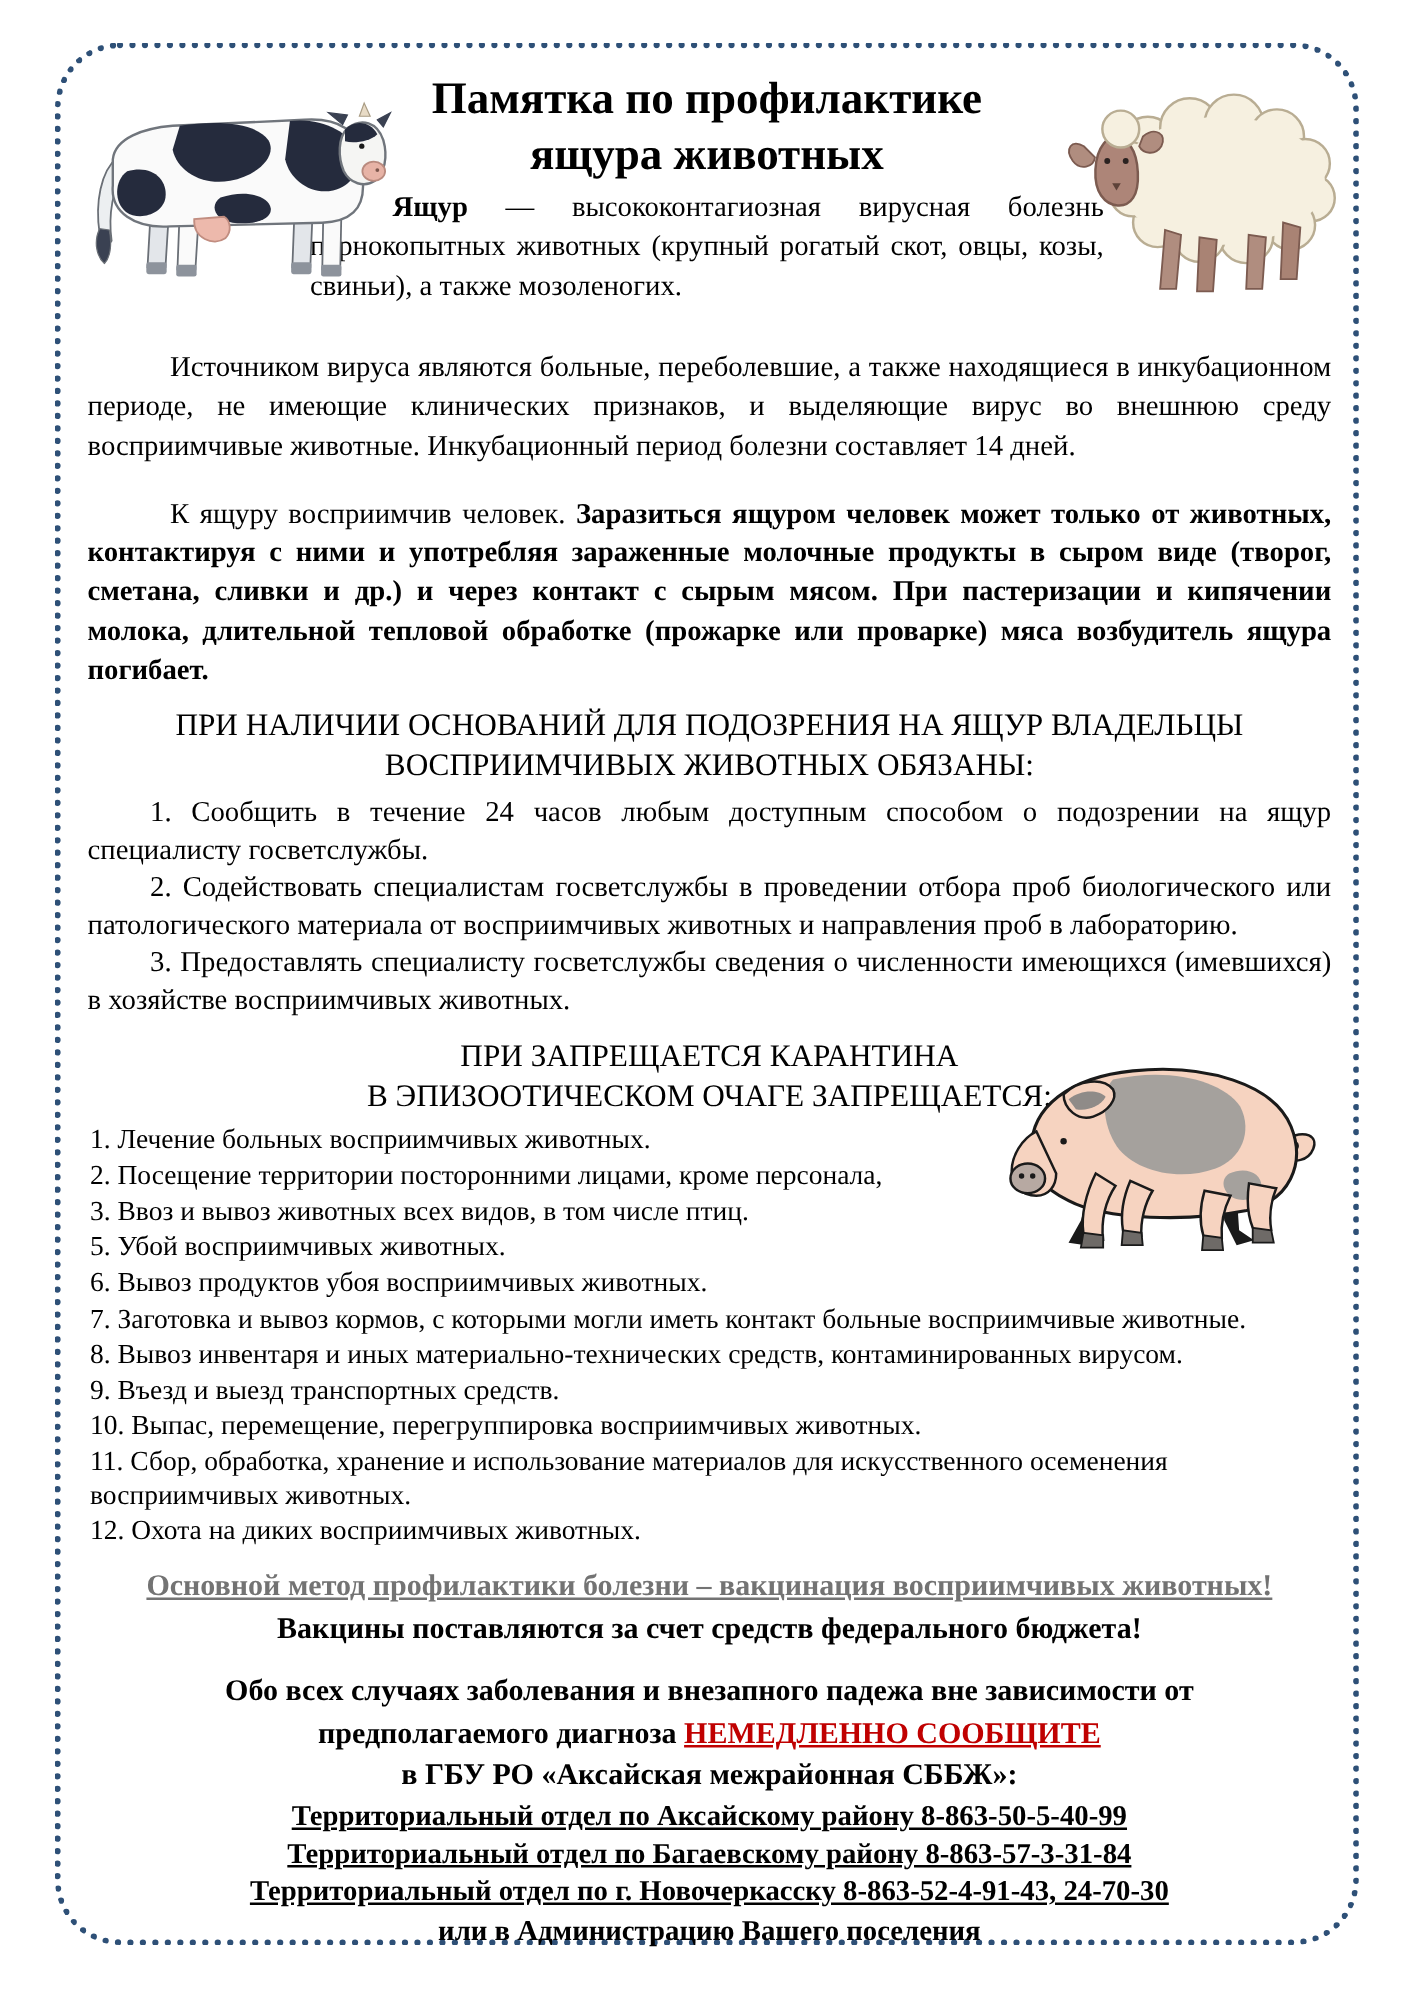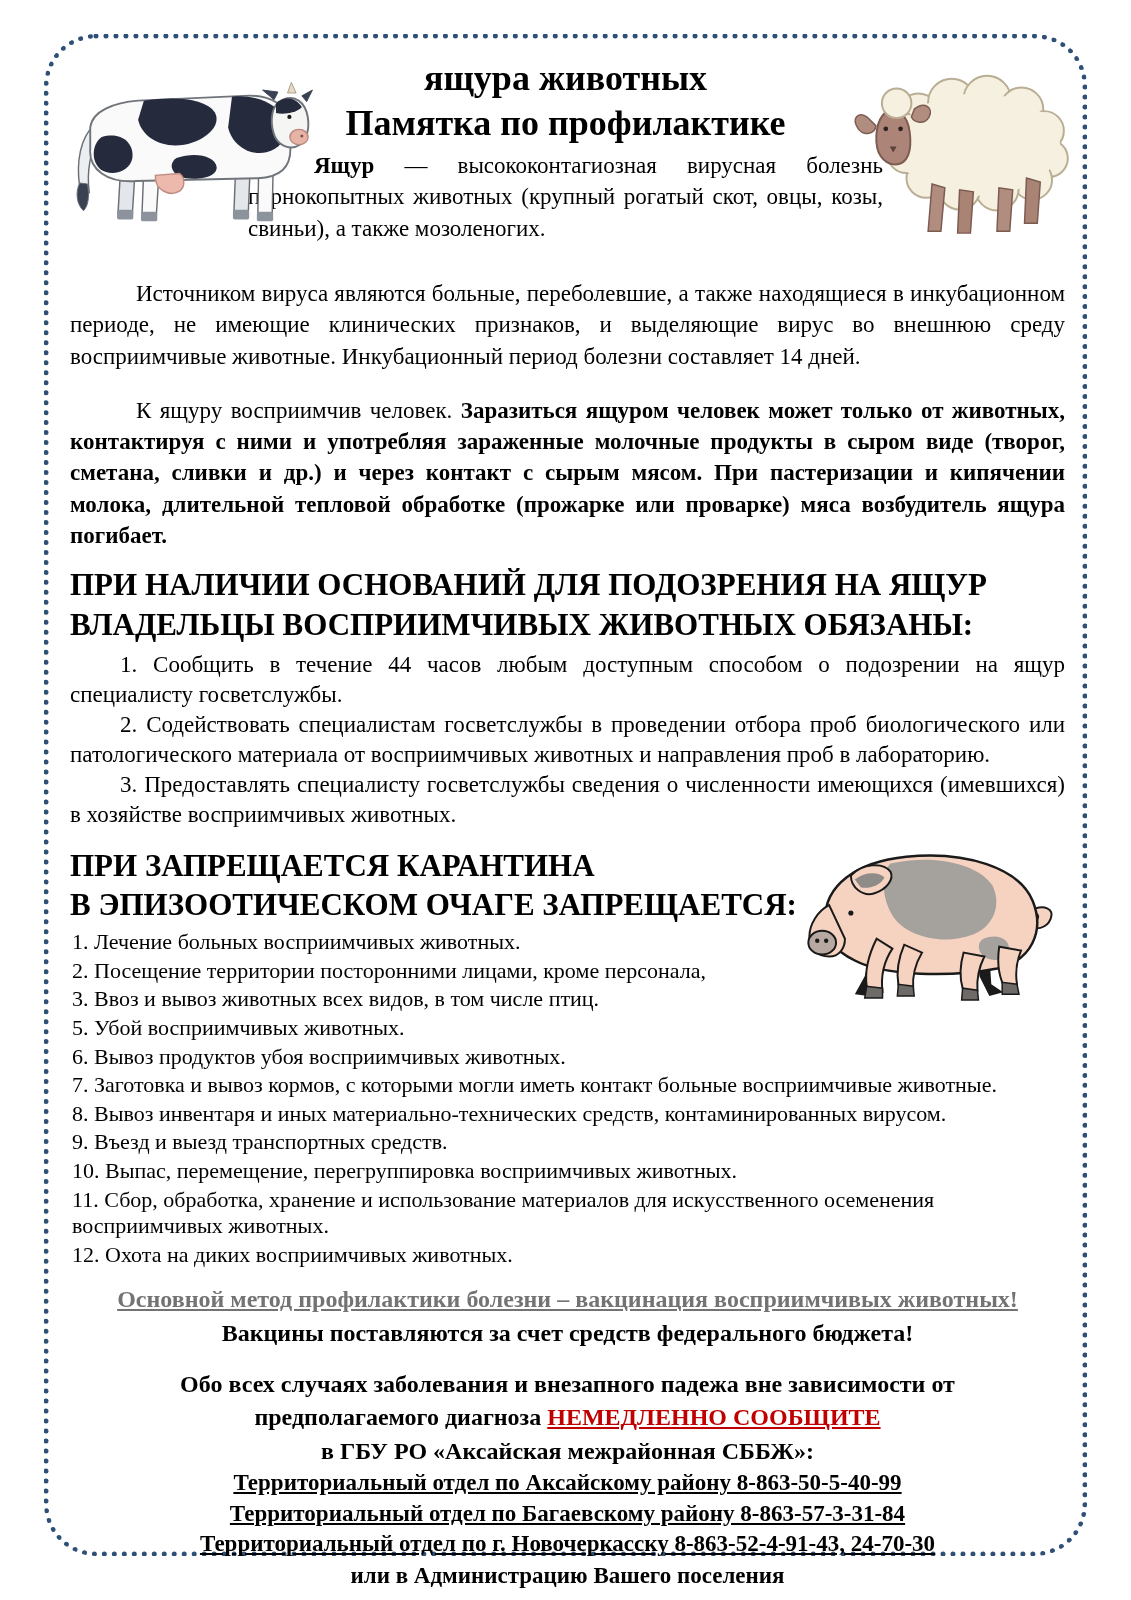--- a/index.html
+++ b/index.html
@@ -21,21 +21,21 @@
   .title-wrap { margin:6px 182px 0 178px; text-align:center; }
   .doc-title { font-size:36px; font-weight:bold; line-height:1.25; margin:0; }
   .intro { text-align:justify; font-size:23px; line-height:1.36; margin:4px 0 0 0; text-indent:66px; }
   .intro b { font-weight:bold; }
 
   .para { font-size:23px; line-height:1.36; text-align:justify; text-indent:66px; margin:0; }
   .para b { font-weight:bold; }
   .mt6 { margin-top:23px; }
 
   .section-heading {
-    font-size:31px; font-weight:bold; text-align:left;
+    font-size:25px; font-weight:normal; text-align:center;
     line-height:1.28; margin:14px 0 6px 0;
   }
   .section-heading.tight { margin:16px 0 4px 0; }
 
   .num-items p { font-size:23px; line-height:1.3; text-align:justify; text-indent:50px; margin:0; }
 
   .qlist p { font-size:22px; line-height:1.21; text-align:left; margin:2px; }
 
   .pig-art { position:absolute; left:795px; top:828px; width:268px; height:178px; }
 
@@ -111,32 +111,32 @@
         <path d="M34,58 C26,68 25,90 32,100 C39,110 52,111 58,102 C64,93 63,70 56,60 C49,50 40,50 34,58 Z" fill="#ad8578" stroke="#7c5b50" stroke-width="2"></path>
         <path d="M18,60 C8,54 2,62 9,72 C15,80 26,77 27,69 Z" fill="#b08d7f" stroke="#7c5b50" stroke-width="1.5"></path>
         <path d="M66,52 C76,44 86,50 81,60 C76,68 66,66 63,60 Z" fill="#b08d7f" stroke="#7c5b50" stroke-width="1.5"></path>
         <circle cx="37" cy="72" r="2.4" fill="#2b2220"></circle>
           <circle cx="52" cy="72" r="2.4" fill="#2b2220"></circle>
         <path d="M41,90 L48,90 L44.5,96 Z" fill="#5d4239"></path>
         <circle cx="48" cy="46" r="15" fill="#f6f0e0" stroke="#b9ad93" stroke-width="2"></circle>
       </svg>
 
       <div class="title-wrap">
+        <h1 class="doc-title">Памятка по профилактике</h1>
         <h1 class="doc-title">ящура животных</h1>
-        <h1 class="doc-title">Памятка по профилактике</h1>
         <p class="intro"><b>Ящур</b><span> — высококонтагиозная вирусная болезнь парнокопытных животных (крупный рогатый скот, овцы, козы, свиньи), а также мозоленогих.</span></p>
       </div>
     </div>
 
     <p class="para">Источником вируса являются больные, переболевшие, а также находящиеся в инкубационном периоде, не имеющие клинических признаков, и выделяющие вирус во внешнюю среду восприимчивые  животные. Инкубационный период болезни составляет 14 дней.</p>
     <p class="para mt6"><span>К ящуру восприимчив человек. </span><b>Заразиться ящуром человек может только от животных, контактируя с ними и употребляя зараженные молочные продукты в сыром виде (творог, сметана, сливки и др.) и через контакт с сырым мясом. При пастеризации и кипячении молока, длительной тепловой обработке (прожарке или проварке) мяса возбудитель ящура погибает.</b></p>
 
     <h2 class="section-heading">ПРИ НАЛИЧИИ ОСНОВАНИЙ ДЛЯ ПОДОЗРЕНИЯ НА ЯЩУР ВЛАДЕЛЬЦЫ ВОСПРИИМЧИВЫХ ЖИВОТНЫХ ОБЯЗАНЫ:</h2>
     <div class="num-items">
-      <p>1. Сообщить в течение 44 часов любым доступным способом о подозрении на ящур специалисту госветслужбы.</p>
+      <p>1. Сообщить в течение 24 часов любым доступным способом о подозрении на ящур специалисту госветслужбы.</p>
       <p>2. Содействовать специалистам госветслужбы в проведении отбора проб биологического или патологического материала от восприимчивых животных и направления проб в лабораторию.</p>
       <p>3. Предоставлять специалисту госветслужбы сведения о численности имеющихся (имевшихся) в хозяйстве восприимчивых животных.</p>
     </div>
 
     <h2 class="section-heading tight">
       <span>ПРИ ЗАПРЕЩАЕТСЯ КАРАНТИНА</span><br>
       <span>В ЭПИЗООТИЧЕСКОМ ОЧАГЕ ЗАПРЕЩАЕТСЯ:</span>
     </h2>
     <div class="qlist">
       <p>1. Лечение больных восприимчивых животных.</p>

